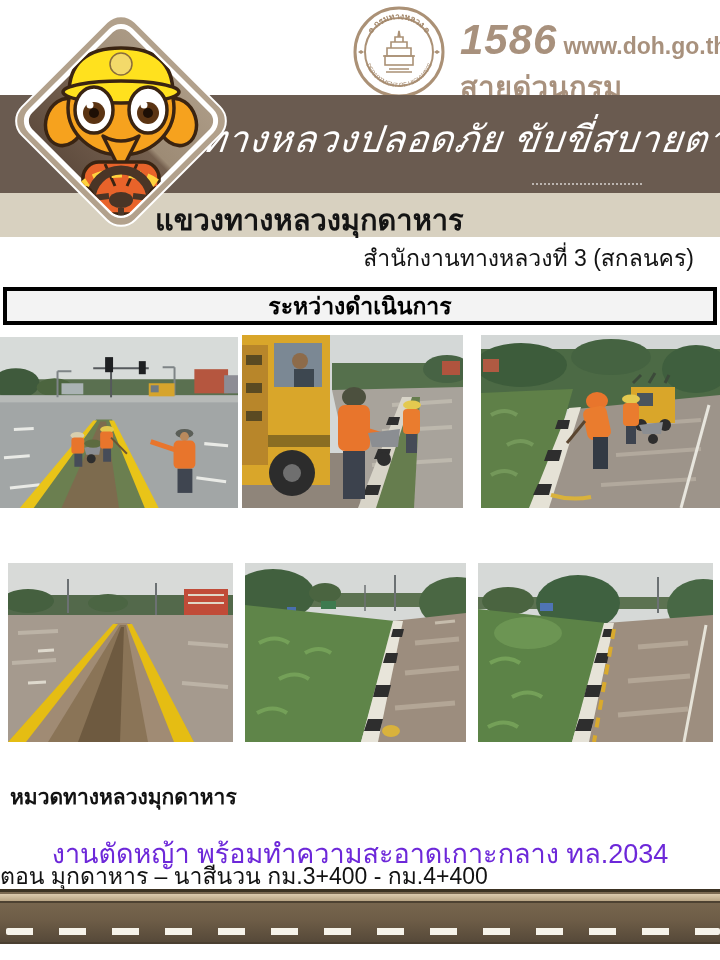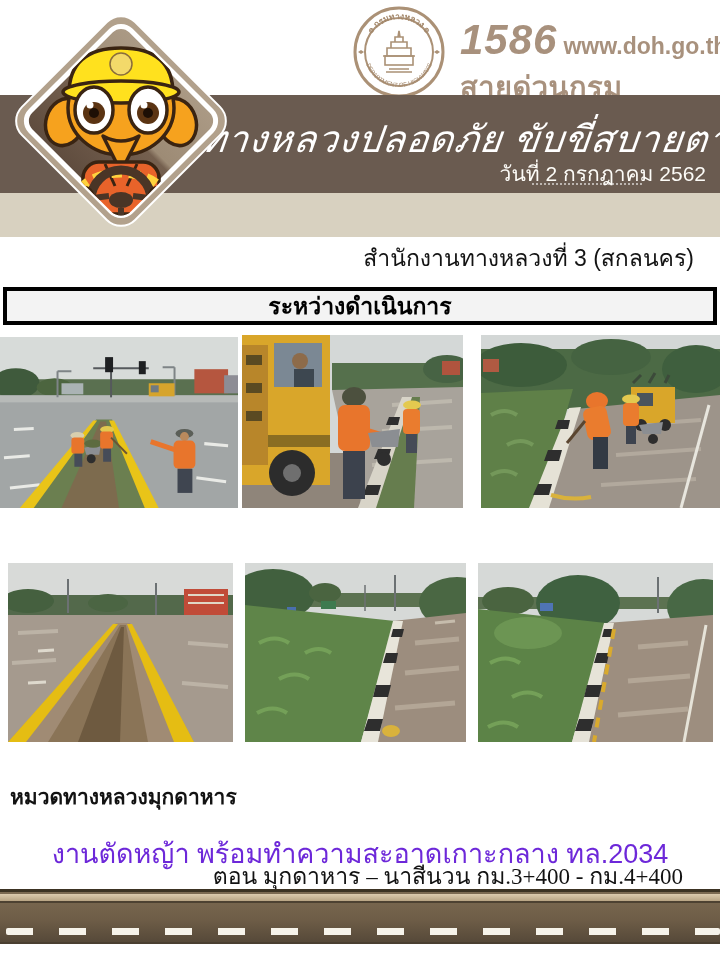--- a/index.html
+++ b/index.html
@@ -46,21 +46,21 @@
   .photo svg { width:100%; height:100%; display:block; }
   .p1 { left:0px;   top:337px; width:238px; height:171px; }
   .p2 { left:242px; top:335px; width:221px; height:173px; }
   .p3 { left:481px; top:335px; width:239px; height:173px; }
   .p4 { left:8px;   top:563px; width:225px; height:179px; }
   .p5 { left:245px; top:563px; width:221px; height:179px; }
   .p6 { left:478px; top:563px; width:235px; height:179px; }
   
   .unit-line  { position:absolute; left:10px; top:780px; font-size:21px; font-weight:700; color:#121212; }
   .work-line1 { position:absolute; left:0; top:832px; width:720px; text-align:center; font-size:27px; color:#6d28d9; }
-  .work-line2 { position:absolute; left:0; top:858px; width:683px; text-align:right; font-size:23px; color:#121212;font-family:Liberation Serif, serif; }
+  .work-line2 { position:absolute; left:0; top:858px; width:683px; text-align:left; font-size:23px; color:#121212; }
   
   .road { position:absolute; left:0; top:889px; width:720px; height:55px;
           background:linear-gradient(#7c6b52 0%, #6e5d47 55%, #564939 100%);
           border-top:3px solid #3c3323; border-bottom:2px solid #4a3f31; }
   .road-stripe2 { position:absolute; left:0; top:2px; width:720px; height:9px;
                  background:linear-gradient(#dccbae, #b8a584); border-bottom:2px solid #4d4232; }
   .road-dashes { position:absolute; left:6px; top:36px; width:714px; height:7px;
                  background:repeating-linear-gradient(90deg, #f6f3ea 0px, #f6f3ea 27px, transparent 27px, transparent 53px);
                  border-radius:2px; }
 </style>
@@ -93,25 +93,25 @@
   <div class="hotline-block">
     <div class="hotline-row">
       <span class="hotline-number">1586</span>
       <span class="hotline-web">www.doh.go.th</span>
     </div>
     <div class="hotline-label">สายด่วนกรมทางหลวง</div>
   </div>
 
   <div class="banner">
     <div class="banner-slogan">ทางหลวงปลอดภัย ขับขี่สบายตา</div>
-    <div class="banner-date">วันที่  2 กรกฎาคม 2562</div>
     <div class="banner-dots"></div>
   </div>
 
   <div class="division-bar"></div>
+  <div class="division-title">แขวงทางหลวงมุกดาหาร</div>
   <div class="office-line">สำนักงานทางหลวงที่ 3 (สกลนคร)</div>
 
   <svg class="mascot" viewBox="0 0 232 250">
     <defs>
       <linearGradient id="dg" x1="0" y1="0" x2="0" y2="1">
         <stop offset="0" stop-color="#ab9a85"></stop>
         <stop offset="0.48" stop-color="#9d8b75"></stop>
         <stop offset="0.52" stop-color="#75604f"></stop>
         <stop offset="1" stop-color="#5f4c3e"></stop>
       </linearGradient>

